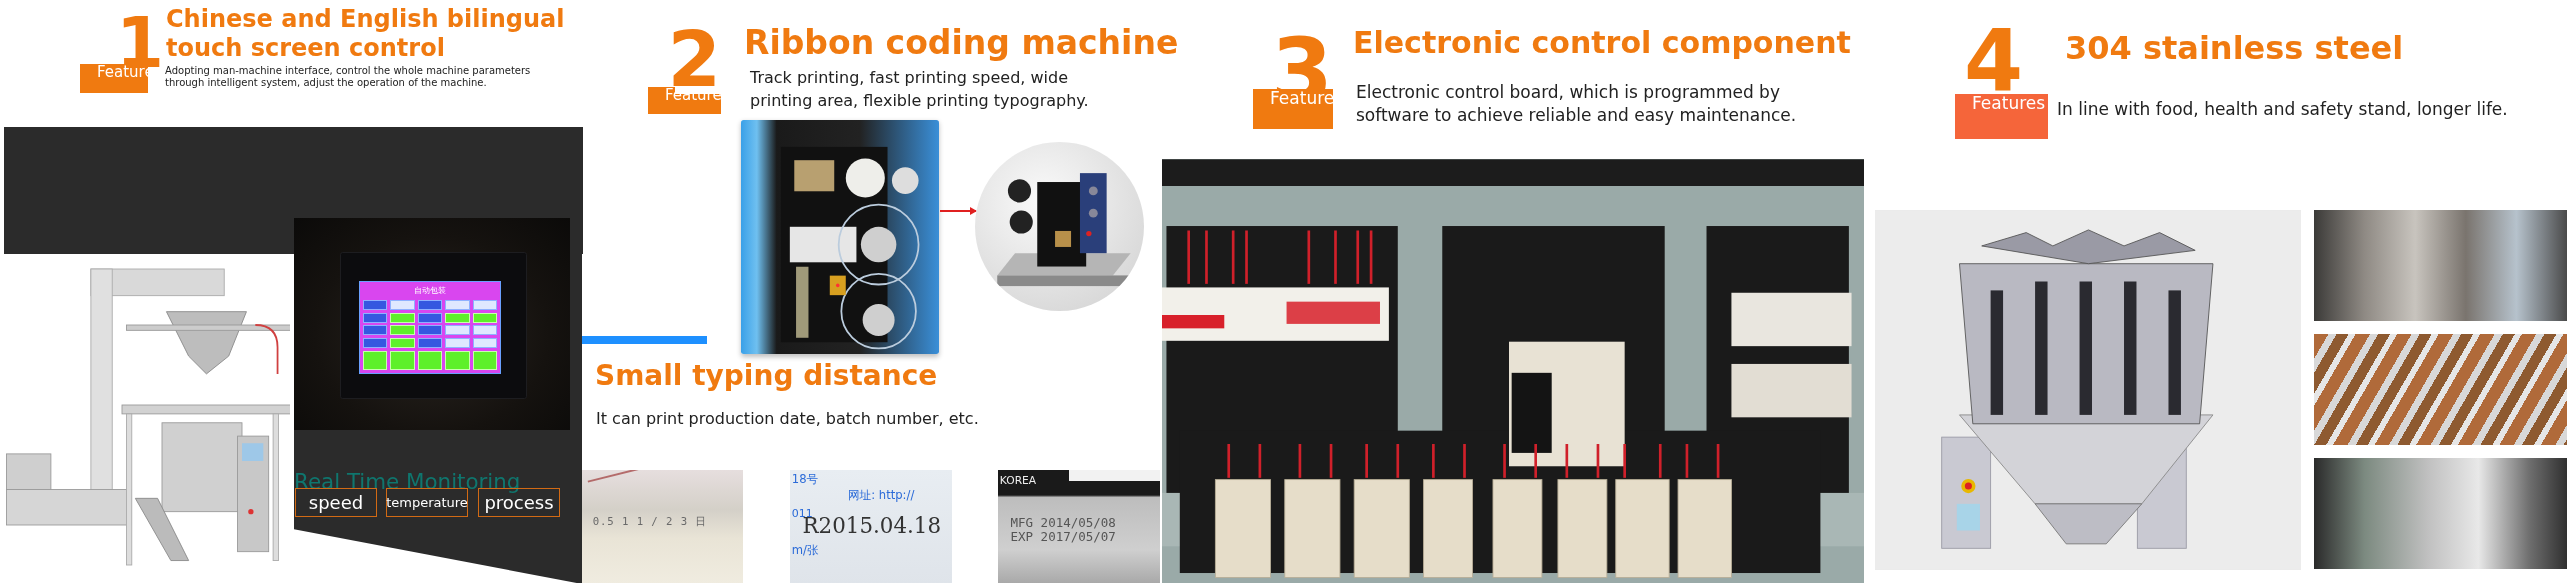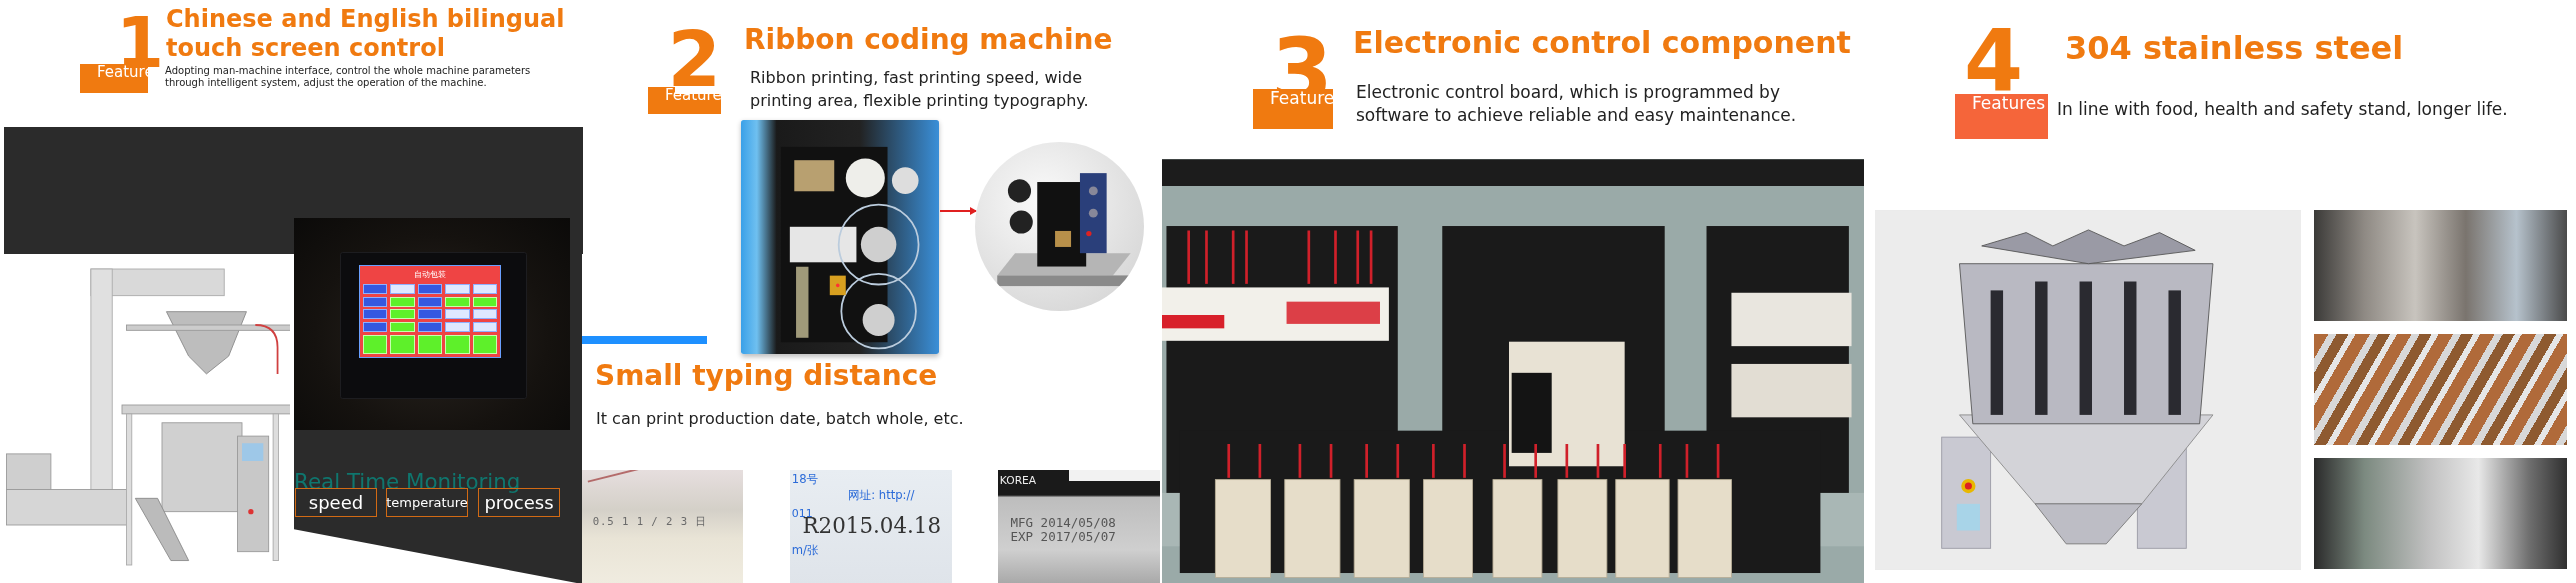--- a/index.html
+++ b/index.html
@@ -19,21 +19,21 @@
 
   :root { --orange: #f07a10; --dark: #2b2b2b; --blue: #1e90ff; }
 
   
   .dark-panel-top { left: 3.6px; top: 127px; width: 579px; height: 127px; background: var(--dark); }
   .dark-panel-right { left: 294px; top: 127px; width: 288px; height: 457px; background: var(--dark);
      clip-path: polygon(0 0, 100% 0, 100% 100%, 0 88%); }
   .touch-photo { left: 294px; top: 218px; width: 276px; height: 212px;
      background: radial-gradient(ellipse at 50% 55%, #2a2520 0%, #15120f 60%, #0b0a09 100%); overflow: hidden; }
   .touch-bezel { position: absolute; left: 46px; top: 34px; width: 187px; height: 147px; background: #0c0c0e; border: 1.8px solid #1d1d20; border-radius: 2.7px; }
-  .touch-screen { position: absolute; left: 18px; top: 12px; width: 142px; height: 93px; background: #ef4444; border: 0.9px solid #6aa0ff; padding: 2.7px; display: grid; grid-template-columns: repeat(5, 1fr); grid-template-rows: 12.5px repeat(4, 1fr) 19.6px; gap: 2.7px; }
+  .touch-screen { position: absolute; left: 18px; top: 28px; width: 142px; height: 93px; background: #d946ef; border: 0.9px solid #6aa0ff; padding: 2.7px; display: grid; grid-template-columns: repeat(5, 1fr); grid-template-rows: 12.5px repeat(4, 1fr) 19.6px; gap: 2.7px; }
   .ts-head { grid-column: 1 / span 5; color: #fff; font-size: 8px; text-align: center; line-height: 12.5px; }
   .ts-cell { background: #3558e0; border: 0.9px solid #8fb0ff; }
   .ts-cell.g { background: #5ef02a; border-color: #c8ffb0; }
   .ts-cell.w { background: #dfe8ff; }
   .rtm-title { left: 294px; top: 449px; width: 276px; color: #0f766e; font-family: "DejaVu Sans", sans-serif; font-size: 21.4px; margin-top: 20px; }
   .chip { position: absolute; top: 488px; height: 28.5px; border: 1.8px solid #d26a14; color: #fff; font-family: "DejaVu Sans", sans-serif; display: flex; align-items: center; justify-content: center; white-space: nowrap; }
   .machine { left: 1.8px; top: 258px; width: 288px; height: 326px; }
 
   .blue-bar { left: 582px; top: 336px; width: 125px; height: 8px; background: var(--blue); }
 
@@ -130,22 +130,22 @@
 
 <div class="abs blue-bar"></div>
 
 <div class="badge" style="left:648px; top:21.4px; width:75px; height:93px;">
   <div class="num" style="left:19.6px; top:0; font-size:77px;">2</div>
   <div class="box" style="left:0; top:66px; width:73px; height:27px; font-size:15px;">
     <span>Features</span>
   </div>
   <div class="notch" style="left:27px; top:66px; width:46px; height:7.1px;"></div>
 </div>
-<div class="ftitle" style="left:744px; top:23px; font-size:28px;">Ribbon coding machine</div>
-<div class="fdesc" style="left:750px; top:68px; font-size:16px; white-space:nowrap;">Ribbon printing, fast printing speed, wide</div>
+<div class="ftitle" style="left:744px; top:23px; font-size:33px;">Ribbon coding machine</div>
+<div class="fdesc" style="left:750px; top:68px; font-size:16px; white-space:nowrap;">Track printing, fast printing speed, wide</div>
 <div class="fdesc" style="left:750px; top:91px; font-size:16px; white-space:nowrap;">printing area, flexible printing typography.</div>
 
 <div class="abs printer-photo">
   <svg width="198" height="234" viewBox="0 0 223 263">
     <rect x="45" y="30" width="120" height="220" fill="#111"></rect>
     <rect x="60" y="45" width="45" height="35" fill="#b8a070"></rect>
     <rect x="55" y="120" width="75" height="40" fill="#e6e6e6"></rect>
     <circle cx="140" cy="65" r="22" fill="#eeeeea"></circle>
     <circle cx="185" cy="68" r="15" fill="#ddd"></circle>
     <circle cx="155" cy="140" r="45" fill="none" stroke="#bcd" stroke-width="2"></circle>
@@ -168,21 +168,21 @@
     <circle cx="133" cy="55" r="5" fill="#889"></circle>
     <circle cx="133" cy="80" r="5" fill="#889"></circle>
     <circle cx="128" cy="103" r="3" fill="#d22"></circle>
     <circle cx="50" cy="55" r="13" fill="#222"></circle>
     <circle cx="52" cy="90" r="13" fill="#222"></circle>
     <rect x="90" y="100" width="18" height="18" fill="#b8904a"></rect>
   </svg>
 </div>
 
 <div class="ftitle" style="left:595px; top:359px; font-size:28px;">Small typing distance</div>
-<div class="fdesc" style="left:596px; top:409px; font-size:16px; white-space:nowrap;">It can print production date, batch whole, etc.</div>
+<div class="fdesc" style="left:596px; top:409px; font-size:16px; white-space:nowrap;">It can print production date, batch number, etc.</div>
 
 <div class="sample" style="left:582px; width:161px; background: linear-gradient(180deg,#e6dede 0%,#d4d0c8 35%,#e9e4d6 60%,#f0ece0 100%);">
   <div style="position:absolute; left:7.1px; top:3.6px; width:53px; height:18px; border-top:2.7px solid #a03a3a; transform:rotate(-14deg); opacity:.7;"></div>
   <div style="position:absolute; left:10.7px; top:45px; font-size:10.7px; color:#6a6a6a; letter-spacing:0.9px; white-space:nowrap;">0.5 1 1 / 2 3 日</div>
 </div>
 <div class="sample" style="left:790px; width:162px; background: linear-gradient(180deg,#e8edf2 0%,#dfe4ea 100%);">
   <div style="position:absolute; left:1.8px; top:1.8px; font-size:11.6px; color:#2a6ad8; font-family:'DejaVu Sans',sans-serif;">18号</div>
   <div style="position:absolute; left:58px; top:18px; font-size:11.6px; color:#2a6ad8; font-family:'DejaVu Sans',sans-serif; white-space:nowrap;">网址: http://</div>
   <div style="position:absolute; left:1.8px; top:37px; font-size:11px; color:#2a6ad8; font-family:'DejaVu Sans',sans-serif;">011</div>
   <div style="position:absolute; left:12.5px; top:43px; font-size:21.4px; color:#333; font-family:'DejaVu Serif',serif; white-space:nowrap;">R2015.04.18</div>

